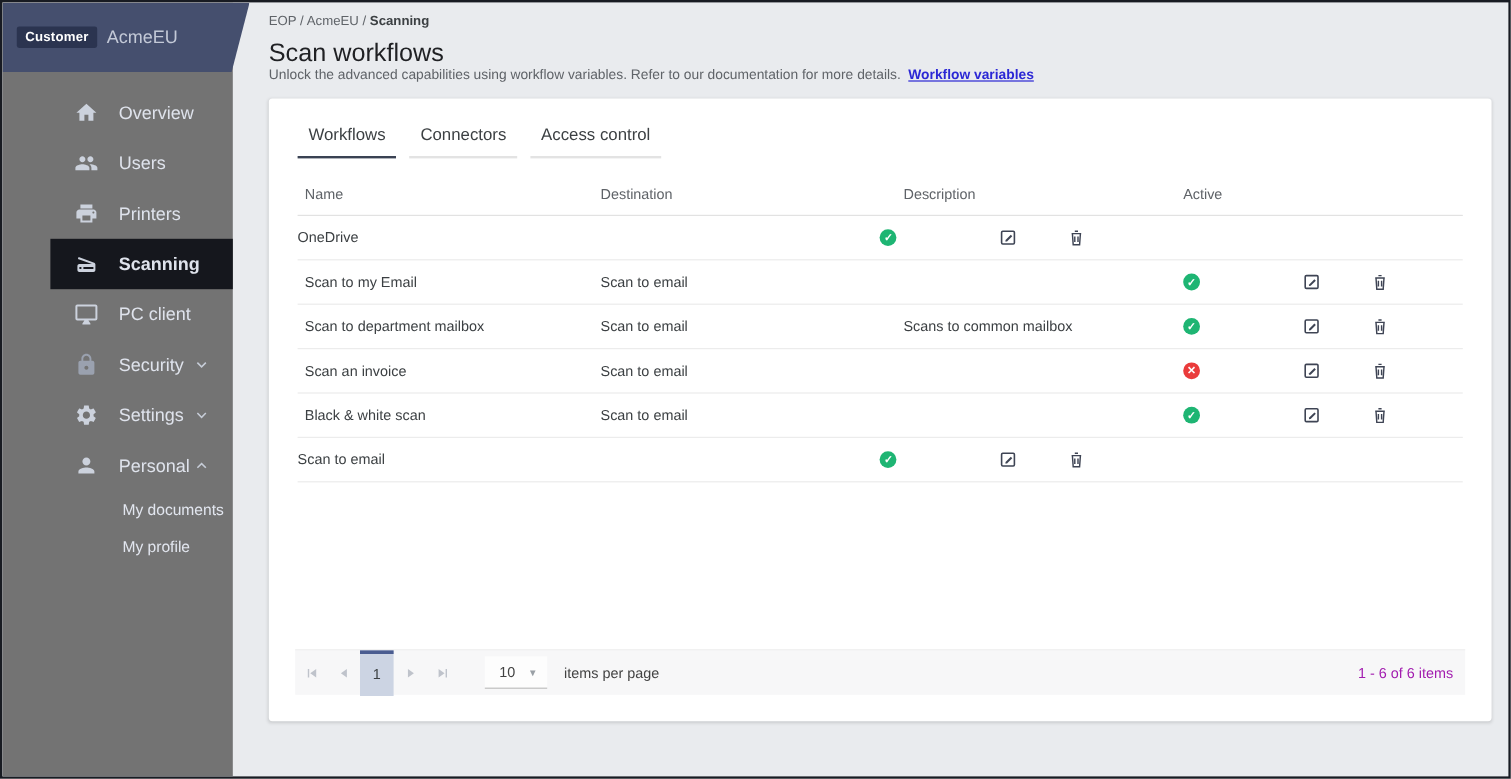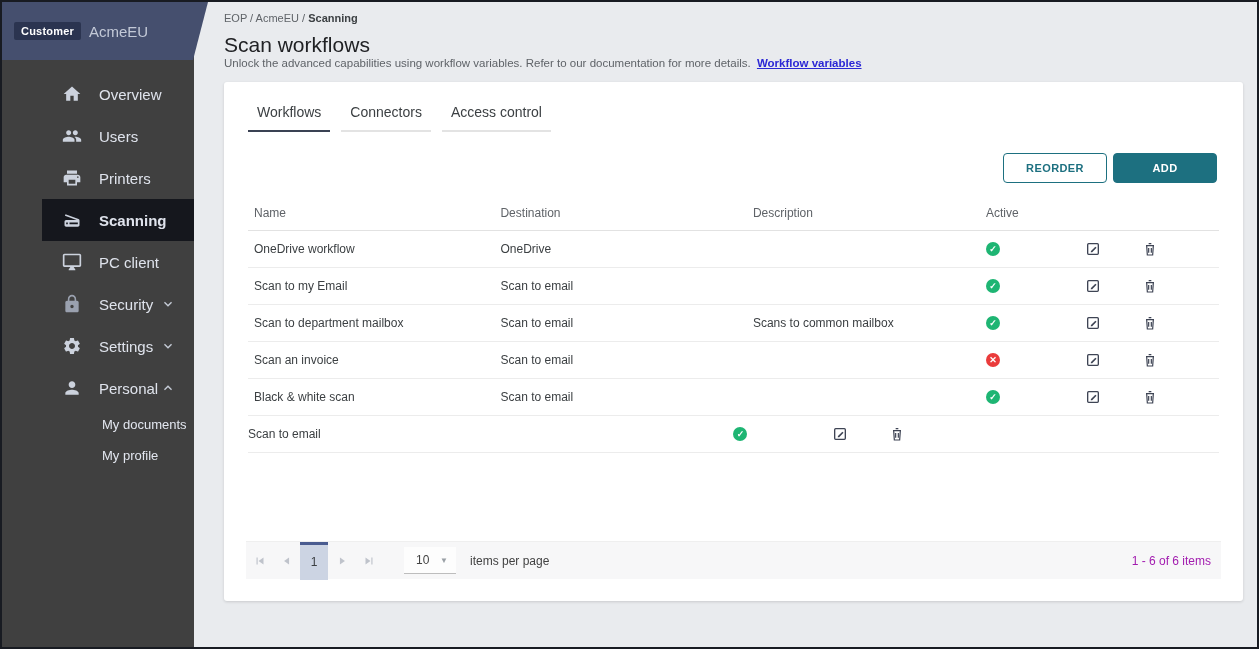--- a/index.html
+++ b/index.html
@@ -2,21 +2,21 @@
 <html><head>
 <meta charset="utf-8">
 <style>
   * { margin:0; padding:0; box-sizing:border-box; }
   body { font-family:"Liberation Sans", sans-serif; background:#555; }
   .window{
     width:1259px; height:649px; position:relative; overflow:hidden;
     border:2px solid #181b22; background:#e9ebee; display:flex;
   }
   
-  .sidebar{ width:192px; min-width:192px; background:#404040; position:relative; z-index:2; }
+  .sidebar{ width:192px; min-width:192px; background:#737373; position:relative; z-index:2; }
   .sidebar-header{
     position:absolute; top:0; left:0; width:206px; height:58px;
     background:#454f6e; clip-path:polygon(0 0,100% 0,calc(100% - 15px) 100%,0 100%);
     display:flex; align-items:center; padding-left:12px;
   }
   .cust-badge{
     background:#2b3450; color:#fff; font-size:11px; font-weight:bold;
     padding:3px 7px; border-radius:2px; letter-spacing:.2px;
   }
   .cust-name{ color:#c3c9d7; font-size:15px; margin-left:8px; }
@@ -234,37 +234,32 @@
     </div>
 
     <div class="card">
 
       <div class="tabs">
         <div class="tab active">Workflows</div>
         <div class="tab">Connectors</div>
         <div class="tab">Access control</div>
       </div>
 
-      <div class="btn-row">
-        <button class="btn outline">REORDER</button>
-        <button class="btn solid">ADD</button>
-      </div>
 
       <div class="tbl">
         <div class="trow thead">
           <div class="c-name">Name</div>
           <div class="c-dest">Destination</div>
           <div class="c-desc">Description</div>
           <div class="c-act">Active</div>
           <div class="c-edit"></div>
           <div class="c-del"></div>
         </div>
 
         <div class="trow">
-          <div class="c-name">OneDrive workflow</div>
           <div class="c-dest">OneDrive</div>
           <div class="c-desc"></div>
           <div class="c-act">
               <span class="status-dot ok">✓</span>
             </div>
           <div class="c-edit">
               <button class="icon-btn">
                 <svg viewBox="0 0 24 24" fill="none" stroke="currentColor" stroke-width="2">
                   <rect x="4" y="4" width="16" height="16" rx="1.5"></rect>
                   <path d="M9 15l6.5-6.5 1.8 1.8L10.8 16.8 8.6 17z" fill="currentColor" stroke="none"></path>

